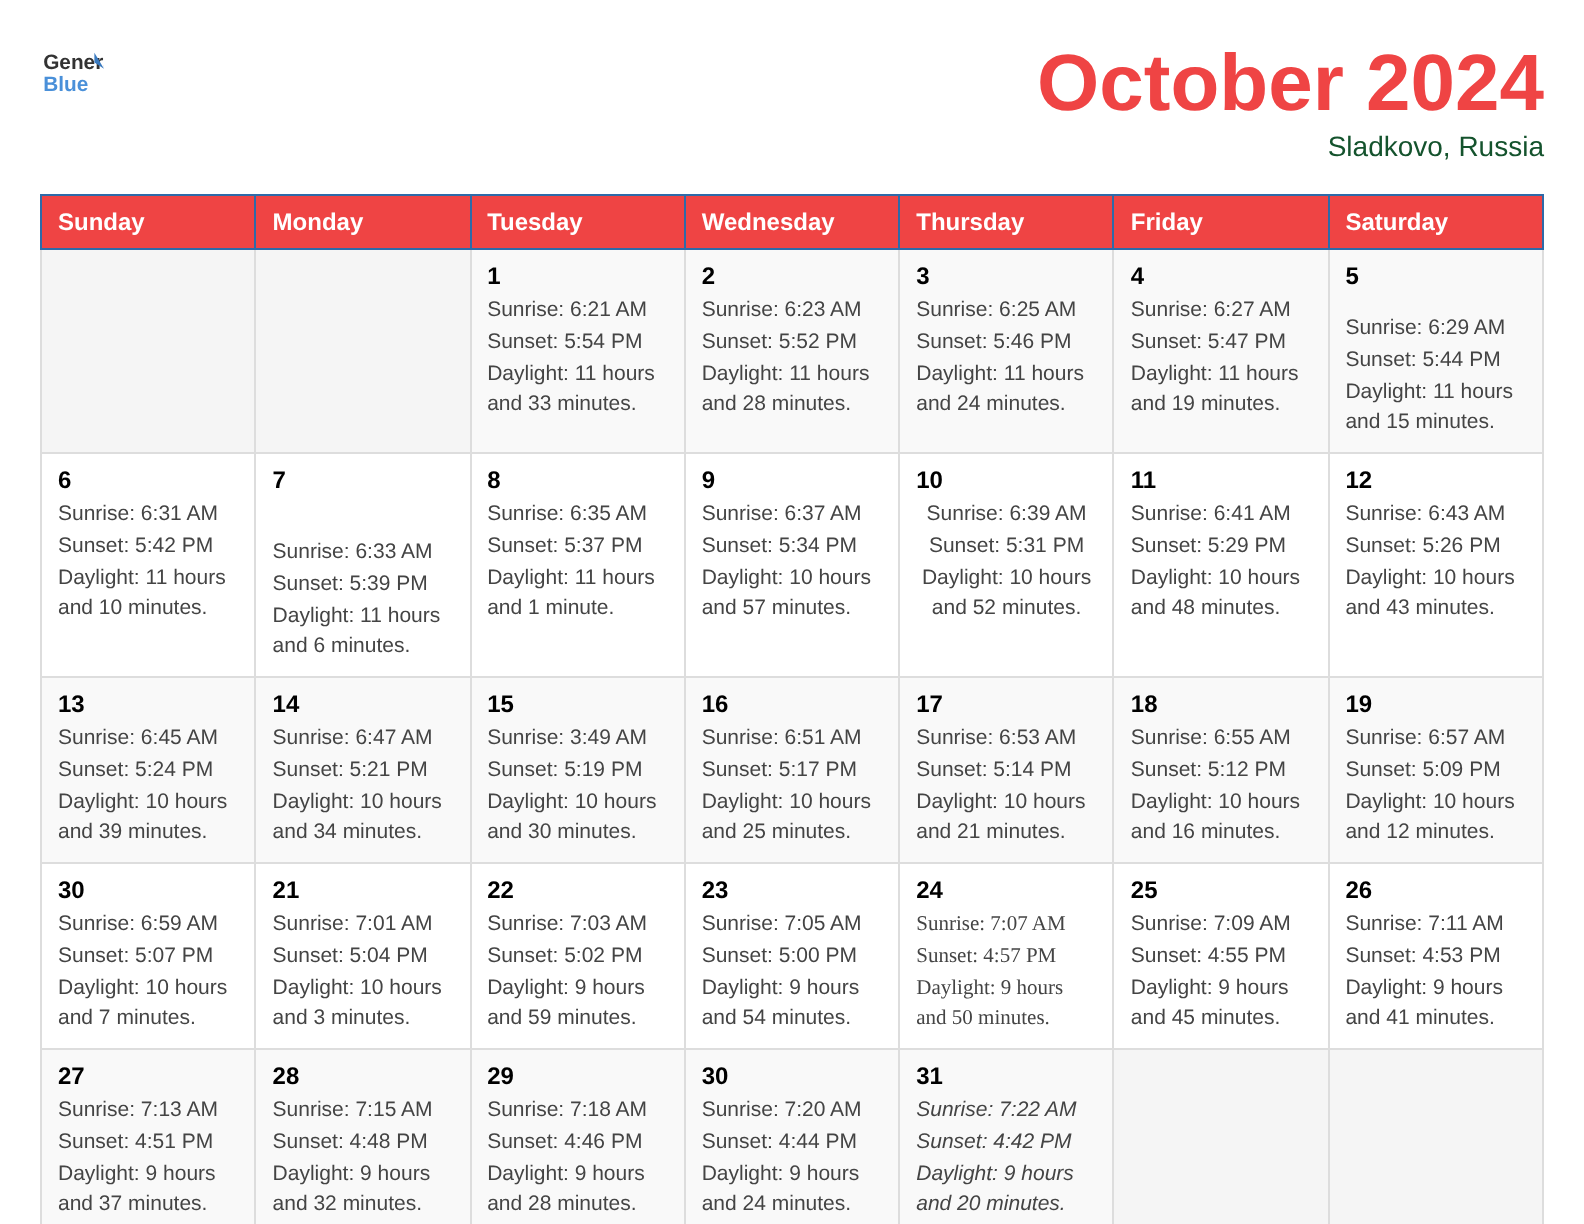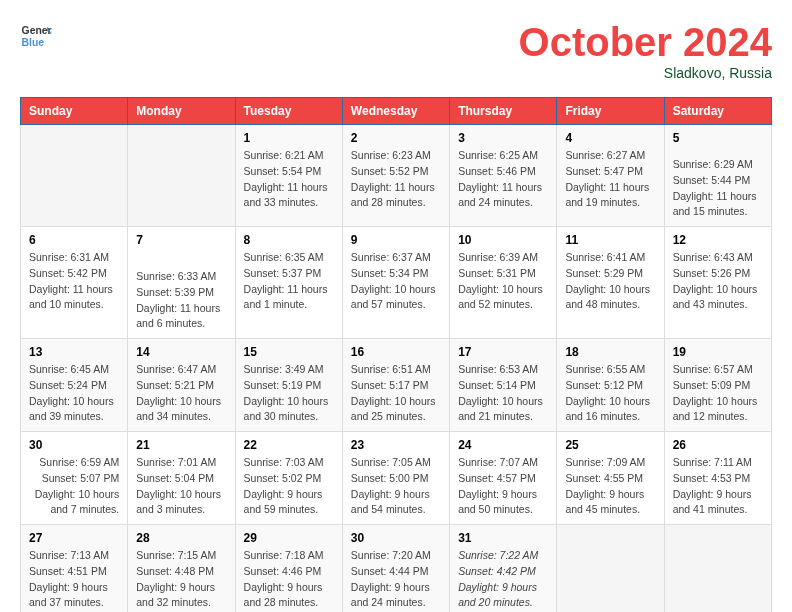--- a/index.html
+++ b/index.html
@@ -176,21 +176,21 @@
         </td>
         <td>
           <div class="day-number">9</div>
           <div class="day-info" style="white-space: pre-line;">Sunrise: 6:37 AM
 Sunset: 5:34 PM
 Daylight: 10 hours
 and 57 minutes.</div>
         </td>
         <td>
           <div class="day-number">10</div>
-          <div class="day-info" style="white-space: pre-line;">Sunrise: 6:39 AM
+          <div class="day-info" style="white-space: pre-line; text-align: center;">Sunrise: 6:39 AM
 Sunset: 5:31 PM
 Daylight: 10 hours
 and 52 minutes.</div>
         </td>
         <td>
           <div class="day-number">11</div>
           <div class="day-info" style="white-space: pre-line;">Sunrise: 6:41 AM
 Sunset: 5:29 PM
 Daylight: 10 hours
 and 48 minutes.</div>
@@ -250,21 +250,21 @@
           <div class="day-number">19</div>
           <div class="day-info" style="white-space: pre-line;">Sunrise: 6:57 AM
 Sunset: 5:09 PM
 Daylight: 10 hours
 and 12 minutes.</div>
         </td>
       </tr>
       <tr>
         <td>
           <div class="day-number">30</div>
-          <div class="day-info" style="white-space: pre-line; text-align: right;">Sunrise: 6:59 AM
+          <div class="day-info" style="white-space: pre-line;">Sunrise: 6:59 AM
 Sunset: 5:07 PM
 Daylight: 10 hours
 and 7 minutes.</div>
         </td>
         <td>
           <div class="day-number">21</div>
           <div class="day-info" style="white-space: pre-line;">Sunrise: 7:01 AM
 Sunset: 5:04 PM
 Daylight: 10 hours
 and 3 minutes.</div>
@@ -278,21 +278,21 @@
         </td>
         <td>
           <div class="day-number">23</div>
           <div class="day-info" style="white-space: pre-line;">Sunrise: 7:05 AM
 Sunset: 5:00 PM
 Daylight: 9 hours
 and 54 minutes.</div>
         </td>
         <td>
           <div class="day-number">24</div>
-          <div class="day-info" style="white-space: pre-line;">Sunrise: 7:07 AM
+          <div class="day-info" style="white-space: pre-line; font-family: Liberation Serif, serif;">Sunrise: 7:07 AM
 Sunset: 4:57 PM
 Daylight: 9 hours
 and 50 minutes.</div>
         </td>
         <td>
           <div class="day-number">25</div>
           <div class="day-info" style="white-space: pre-line;">Sunrise: 7:09 AM
 Sunset: 4:55 PM
 Daylight: 9 hours
 and 45 minutes.</div>

